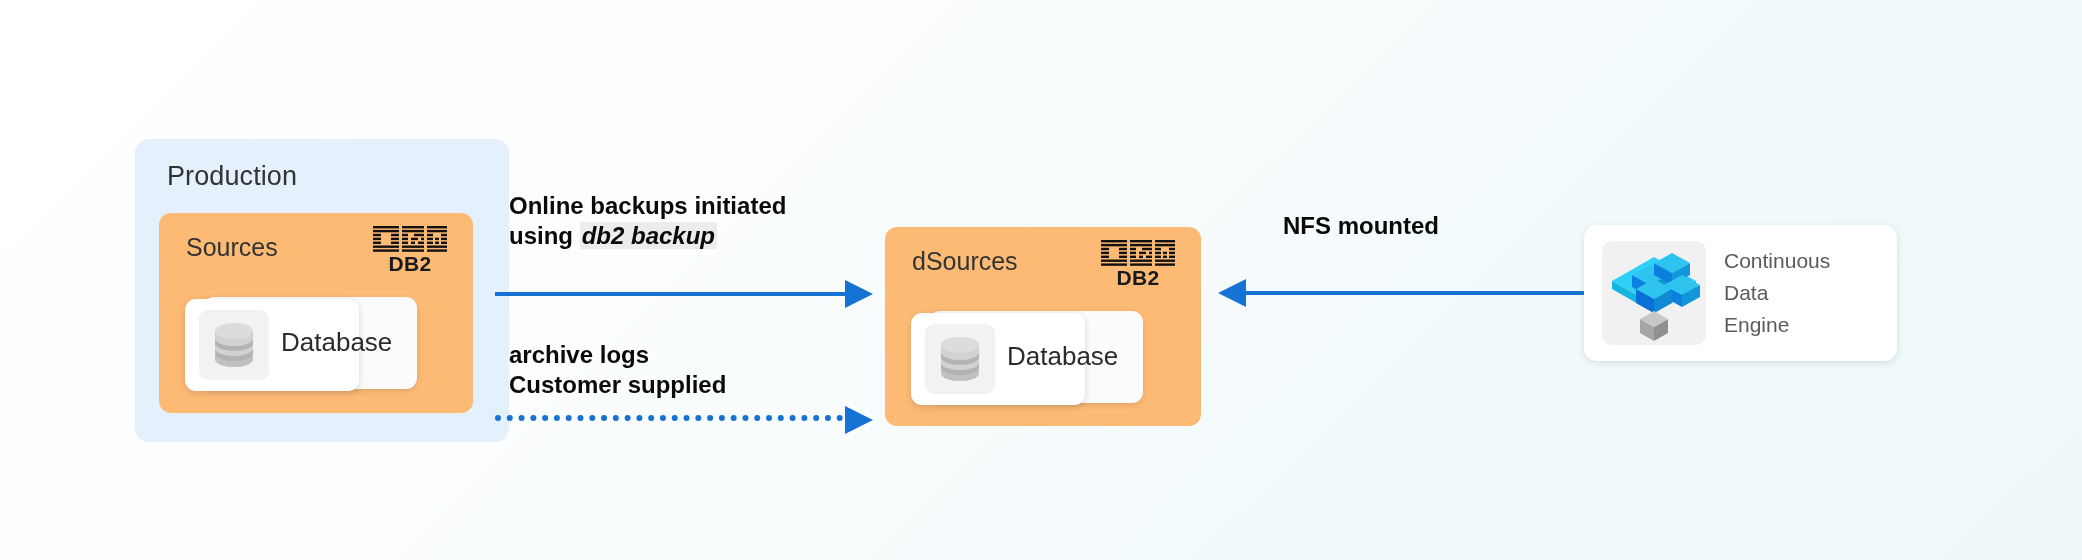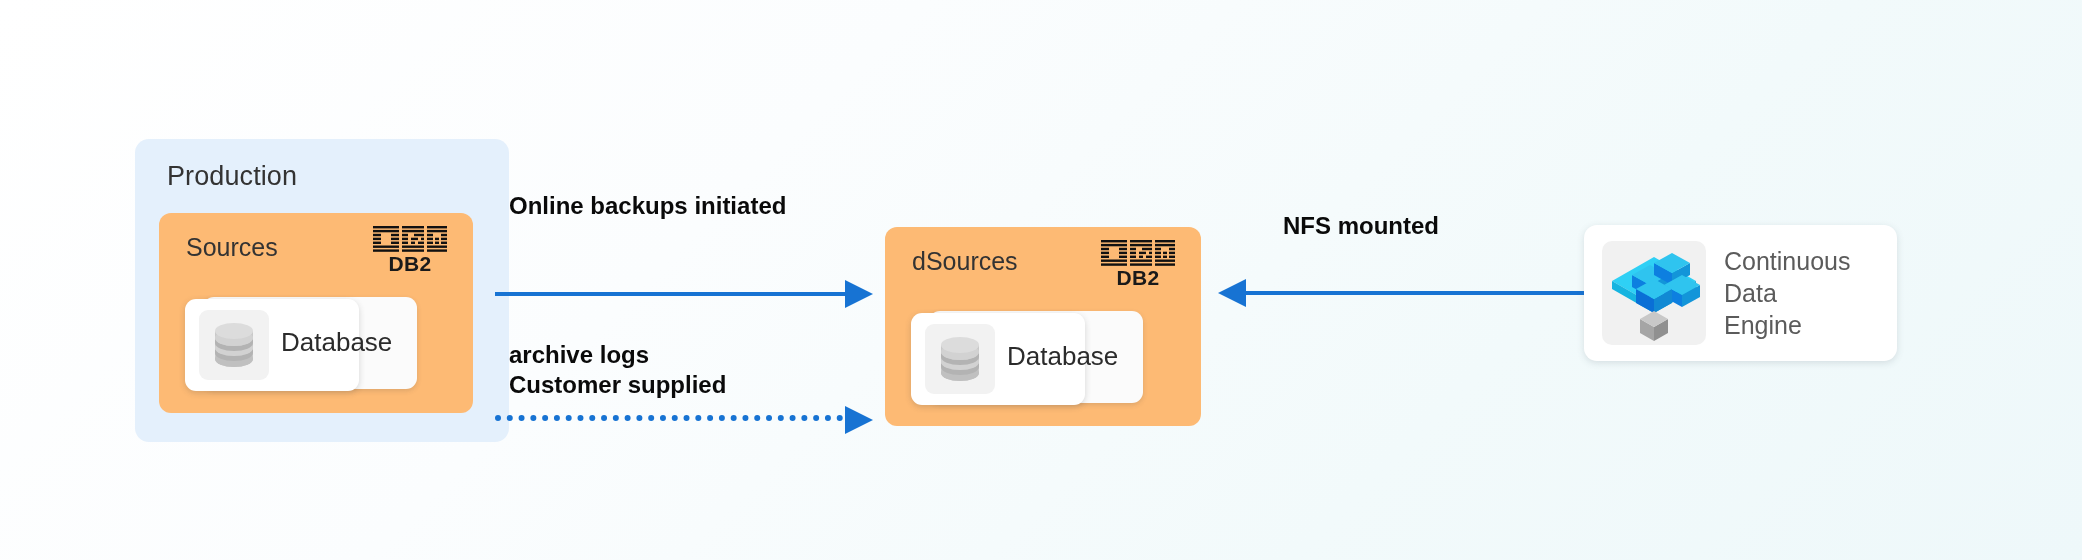--- a/index.html
+++ b/index.html
@@ -213,21 +213,21 @@
     width: 104px;
     height: 104px;
     background: #f1f1f1;
     border-radius: 10px;
   }
   .cde-icon-tile svg { display: block; }
   .cde-label {
     position: absolute;
     left: 140px;
     top: 20px;
-    font-size: 25px;
+    font-size: 21px;
     color: #5b5b5b;
     line-height: 32px;
   }
   .cde-label span { display: block; }
 </style>
 </head>
 <body>
 
 <div id="canvas">
 
@@ -362,20 +362,21 @@
             </g>
           </svg>
         </div>
         <div class="db-label">Database</div>
       </div>
     </div>
   </div>
 
   <div class="arrow-label lbl-backup">
     <div>Online backups initiated</div>
+    <div><span>using </span><span class="code">db2 backup</span></div>
   </div>
 
   <div class="arrow-label lbl-logs">
     <div>archive logs</div>
     <div>Customer supplied</div>
   </div>
 
   <div class="arrow-label lbl-nfs">
     <div>NFS mounted</div>
   </div>

